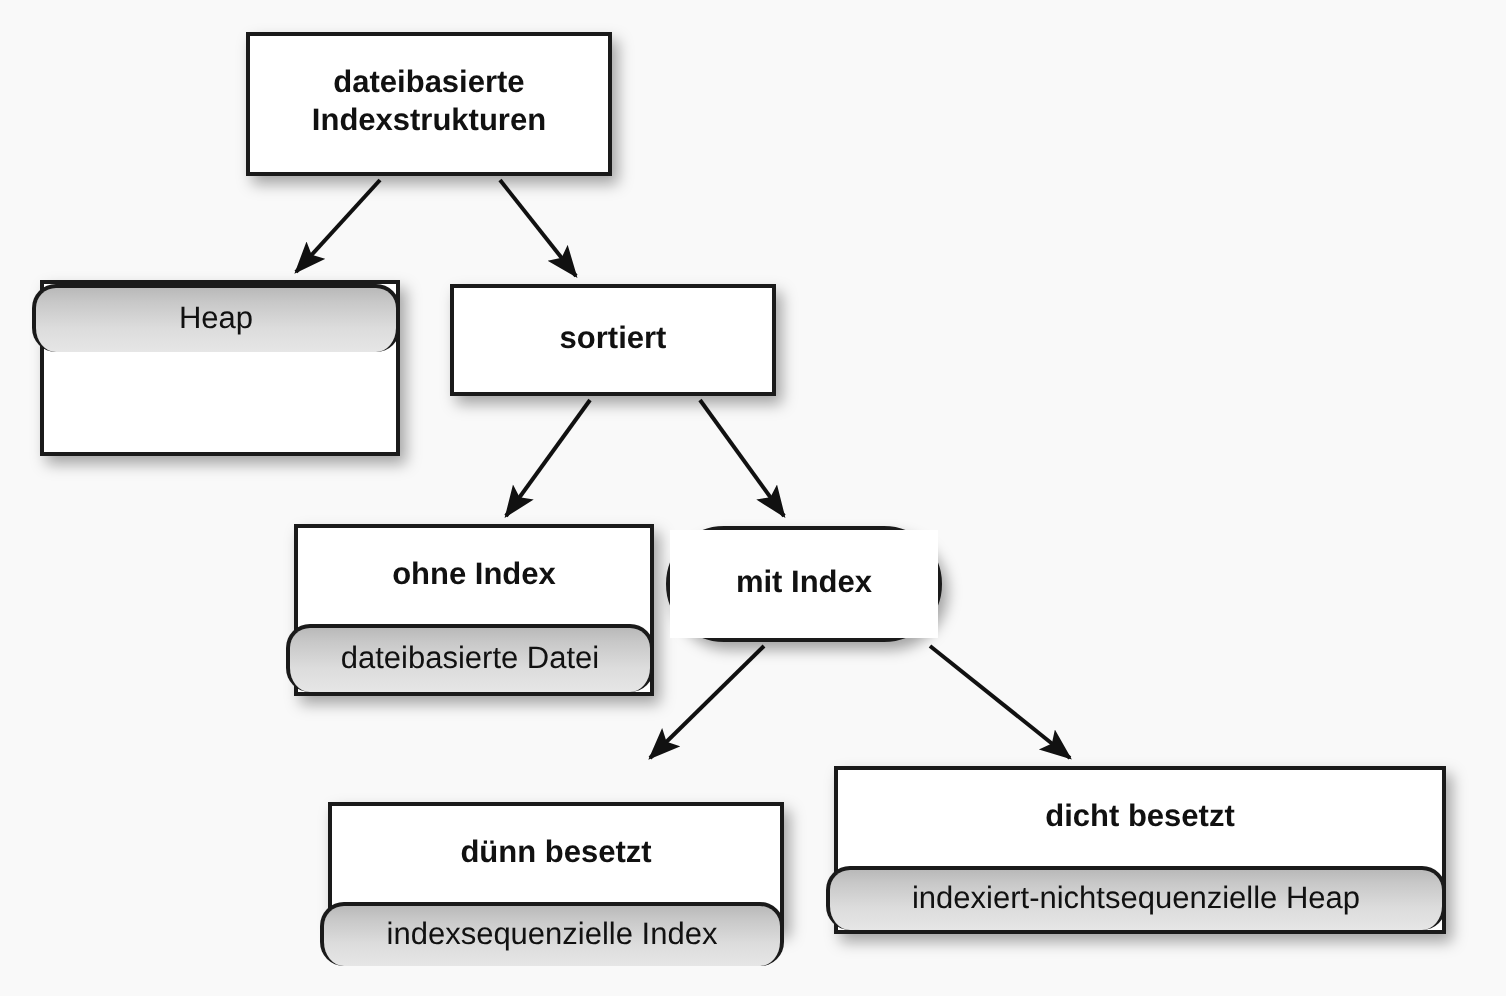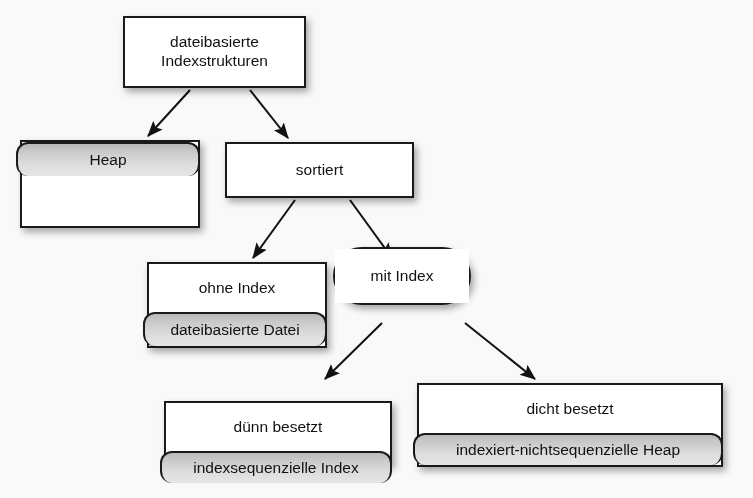--- a/index.html
+++ b/index.html
@@ -40,20 +40,21 @@
     background: #ffffff;
     color: #111111;
     font-size: 15.5px;
     line-height: 1.22;
     display: flex;
     align-items: center;
     justify-content: center;
     text-align: center;
     padding: 2px 2px;
     white-space: pre-line;
+    font-weight: bold;
   }
   .node-sub {
     box-sizing: border-box;
     border-top: 2px solid #1a1a1a;
     background: linear-gradient(to bottom, #b9b9b9 0%, #c8c8c8 22%, #dcdcdc 62%, #e6e6e6 100%);
     color: #111111;
     font-size: 15.5px;
     display: flex;
     align-items: center;
     justify-content: center;
@@ -92,28 +93,28 @@
   </svg>
 
   <div id="node-layer">
       <div class="node" style="left: 123px; top: 16px; width: 183px; height: 72px;">
         <div class="node-title" style="height: 68px;">dateibasierte
 Indexstrukturen</div>
       </div>
       <div class="node wide-sub" style="left: 20px; top: 140px; width: 180px; height: 88px;">
         <div class="node-sub" style="height: 34px;">Heap</div>
       </div>
-      <div class="node" style="left: 225px; top: 142px; width: 189px; height: 56px;">
+      <div class="node" style="left: 225px; top: 142px; width: 163px; height: 56px;">
         <div class="node-title" style="height: 52px;">sortiert</div>
       </div>
       <div class="node wide-sub" style="left: 147px; top: 262px; width: 180px; height: 86px;">
         <div class="node-title" style="height: 48px;">ohne Index</div>
         <div class="node-sub" style="height: 34px;">dateibasierte Datei</div>
       </div>
-      <div class="node" style="left: 333px; top: 247px; width: 138px; height: 58px; border-radius: 29px;">
+      <div class="node" style="left: 333px; top: 263px; width: 138px; height: 58px; border-radius: 29px;">
         <div class="node-title" style="height: 54px;">mit Index</div>
       </div>
       <div class="node wide-sub" style="left: 164px; top: 401px; width: 228px; height: 64px;">
         <div class="node-title" style="height: 48px;">dünn besetzt</div>
         <div class="node-sub" style="height: 32px;">indexsequenzielle Index</div>
       </div>
       <div class="node wide-sub" style="left: 417px; top: 383px; width: 306px; height: 84px;">
         <div class="node-title" style="height: 48px;">dicht besetzt</div>
         <div class="node-sub" style="height: 32px;">indexiert-nichtsequenzielle Heap</div>
       </div>

